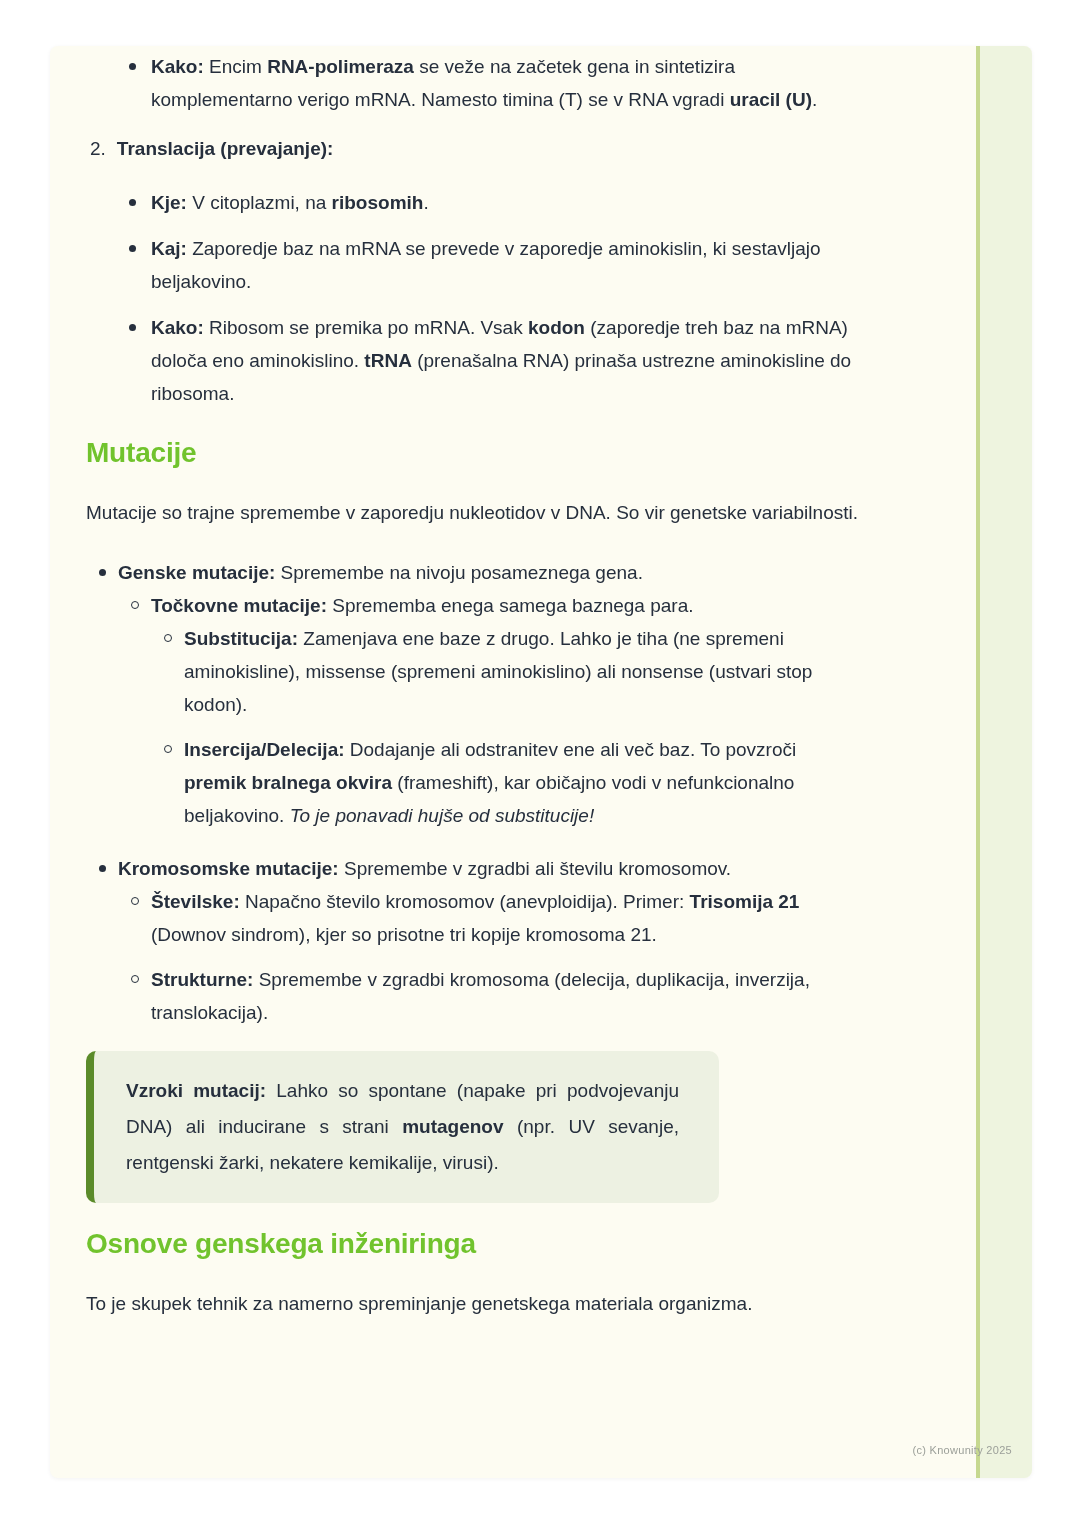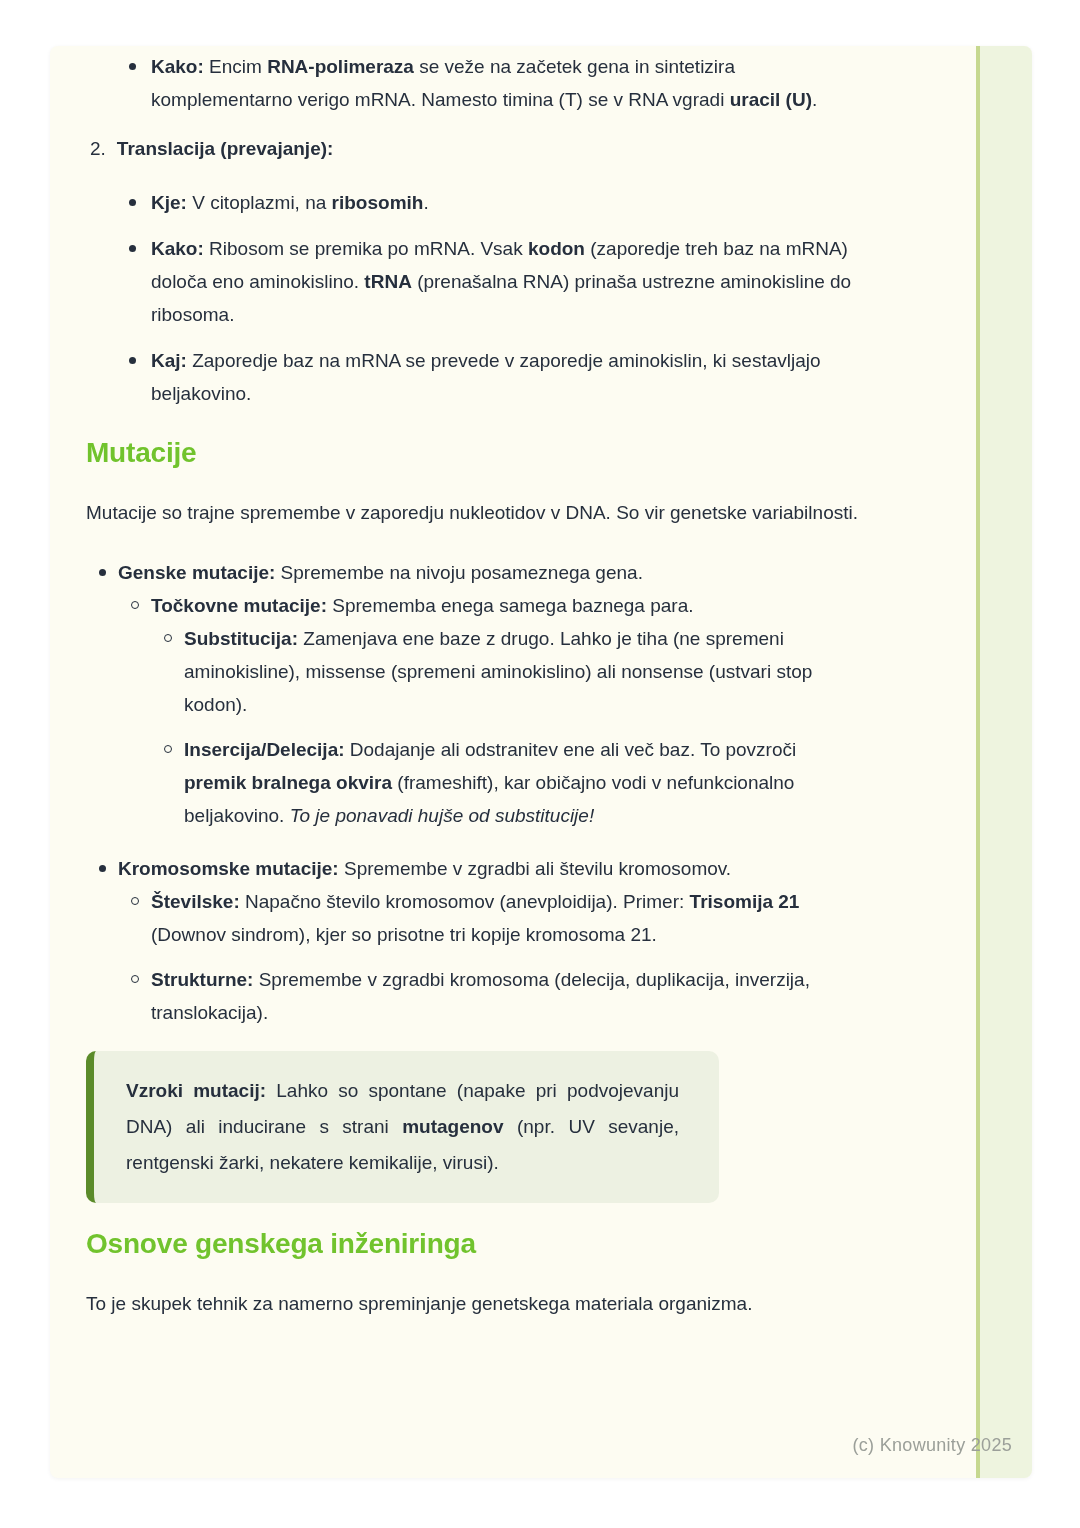--- a/index.html
+++ b/index.html
@@ -85,21 +85,21 @@
   .callout-text {
     text-align: justify;
     line-height: 36px;
   }
   .p-intro { margin-bottom: 12px; }
   .p-bottom { margin-top: 26px; }
   .copyright {
     position: absolute;
     right: 20px;
     bottom: 22px;
-    font-size: 18px;
+    font-size: 11px;
     color: #9b9f99;
     z-index: 3;
     letter-spacing: 0.3px;
   }
   b { font-weight: 700; }
   i { font-style: italic; }
 </style>
 </head>
 <body>
 
@@ -108,22 +108,22 @@
 
   <div class="content">
 
     <div class="li li-dot t-li"><b>Kako:</b><span> Encim </span><b>RNA-polimeraza</b><span> se veže na začetek gena in sintetizira komplementarno verigo mRNA. Namesto timina (T) se v RNA vgradi </span><b>uracil (U)</b><span>.</span></div>
 
     <div class="numbered">
       <span class="num">2.</span><span class="ttl">Translacija (prevajanje):</span>
     </div>
 
     <div class="li li-dot t-li"><b>Kje:</b><span> V citoplazmi, na </span><b>ribosomih</b><span>.</span></div>
+    <div class="li li-dot t-li"><b>Kaj:</b><span> Zaporedje baz na mRNA se prevede v zaporedje aminokislin, ki sestavljajo beljakovino.</span></div>
     <div class="li li-dot t-li"><b>Kako:</b><span> Ribosom se premika po mRNA. Vsak </span><b>kodon</b><span> (zaporedje treh baz na mRNA) določa eno aminokislino. </span><b>tRNA</b><span> (prenašalna RNA) prinaša ustrezne aminokisline do ribosoma.</span></div>
-    <div class="li li-dot t-li"><b>Kaj:</b><span> Zaporedje baz na mRNA se prevede v zaporedje aminokislin, ki sestavljajo beljakovino.</span></div>
 
     <h2>Mutacije</h2>
 
     <p class="p-intro">Mutacije so trajne spremembe v zaporedju nukleotidov v DNA. So vir genetske variabilnosti.</p>
 
     <div class="li li-dot m1 mt-list"><b>Genske mutacije:</b><span> Spremembe na nivoju posameznega gena.</span></div>
     <div class="li li-circle m2"><b>Točkovne mutacije:</b><span> Sprememba enega samega baznega para.</span></div>
     <div class="li li-circle m3"><b>Substitucija:</b><span> Zamenjava ene baze z drugo. Lahko je tiha (ne spremeni aminokisline), missense (spremeni aminokislino) ali nonsense (ustvari stop kodon).</span></div>
     <div class="li li-circle m3 gap"><b>Insercija/Delecija:</b><span> Dodajanje ali odstranitev ene ali več baz. To povzroči </span><b>premik bralnega okvira</b><span> (frameshift), kar običajno vodi v nefunkcionalno beljakovino. </span><i>To je ponavadi hujše od substitucije!</i></div>
     <div class="li li-dot m1 gap-lg"><b>Kromosomske mutacije:</b><span> Spremembe v zgradbi ali številu kromosomov.</span></div>

